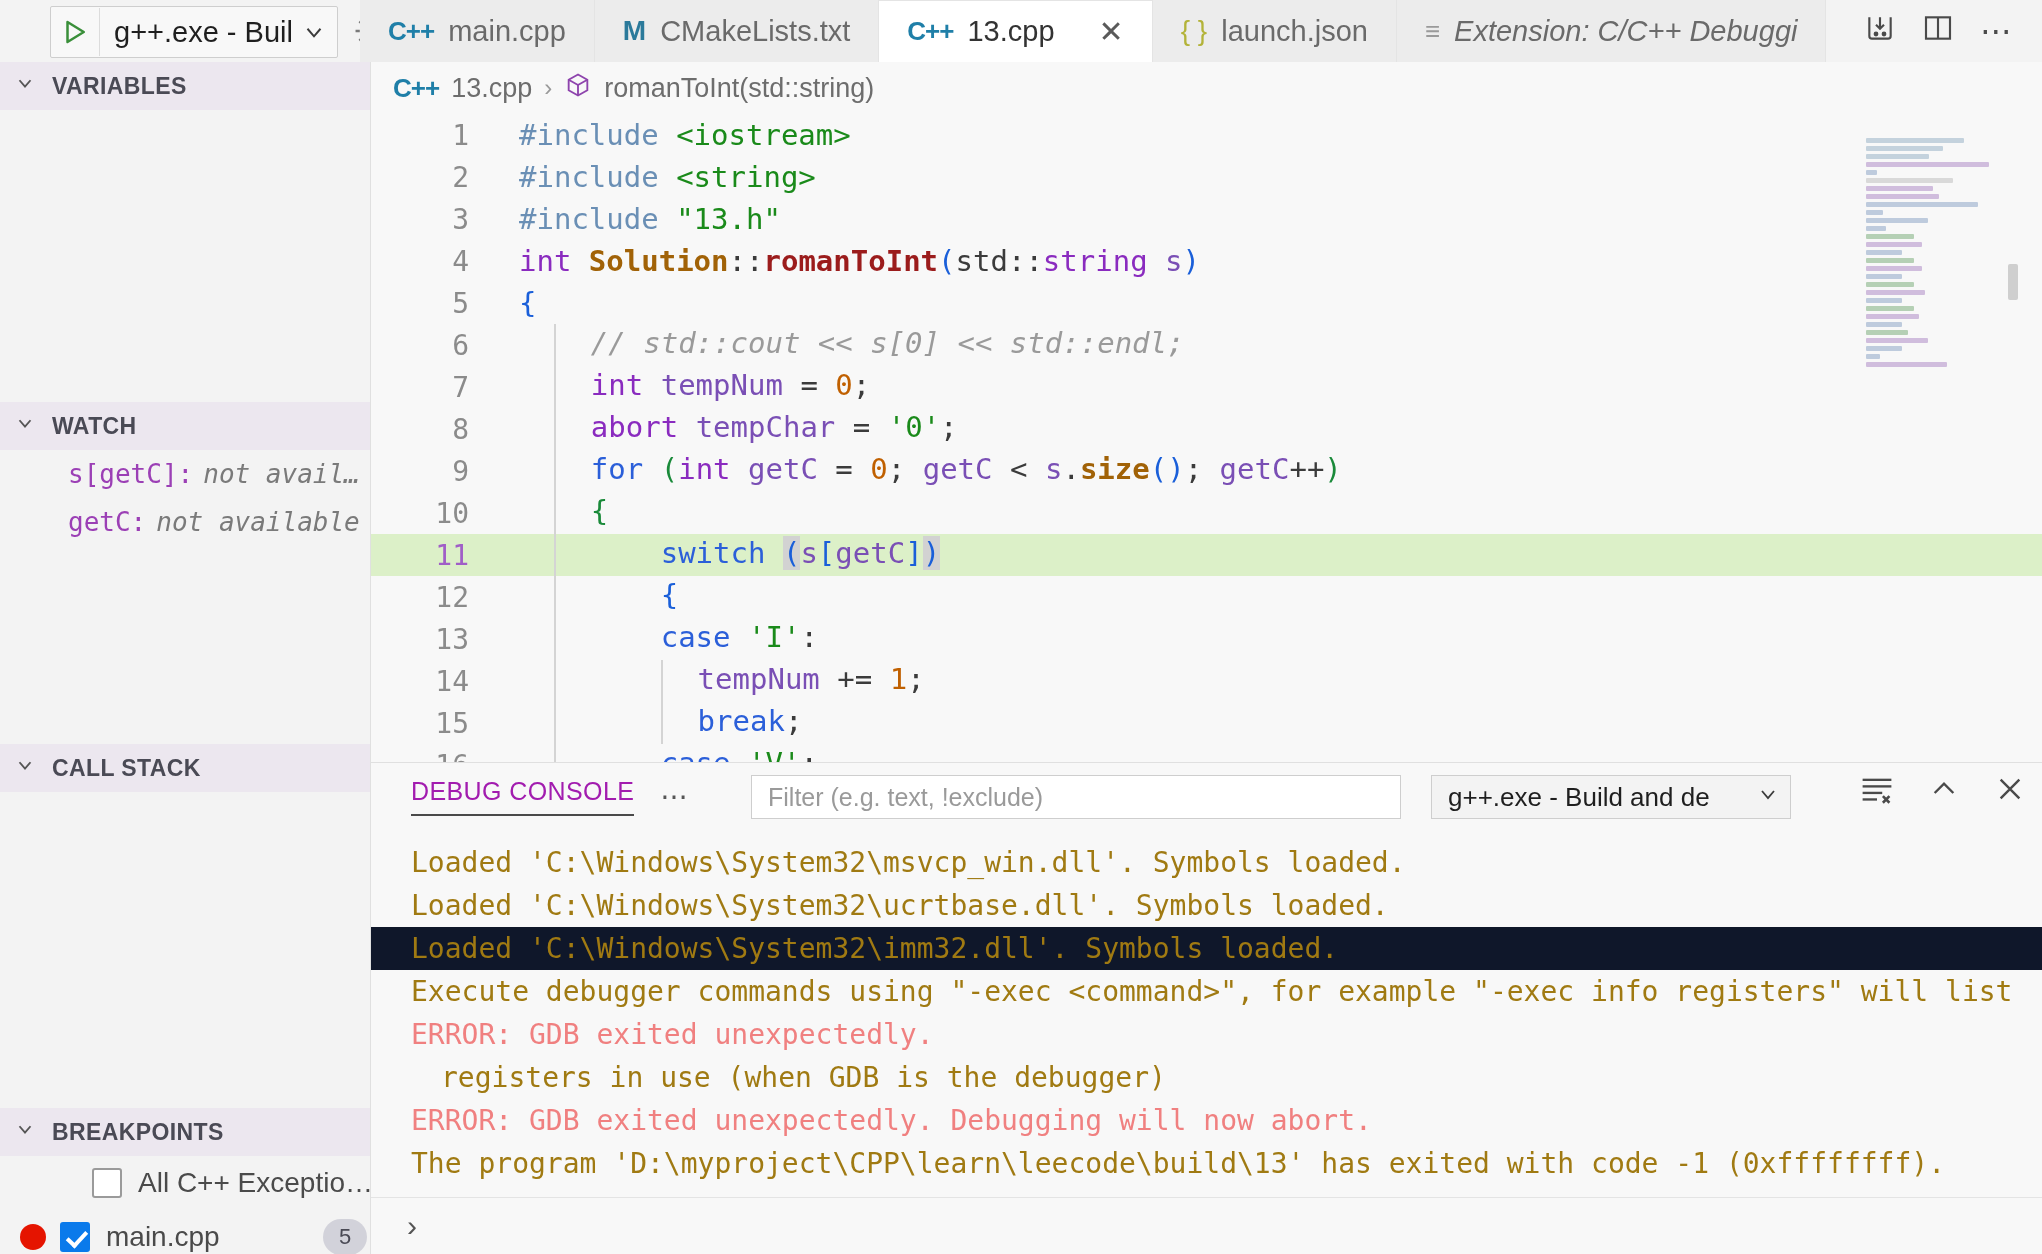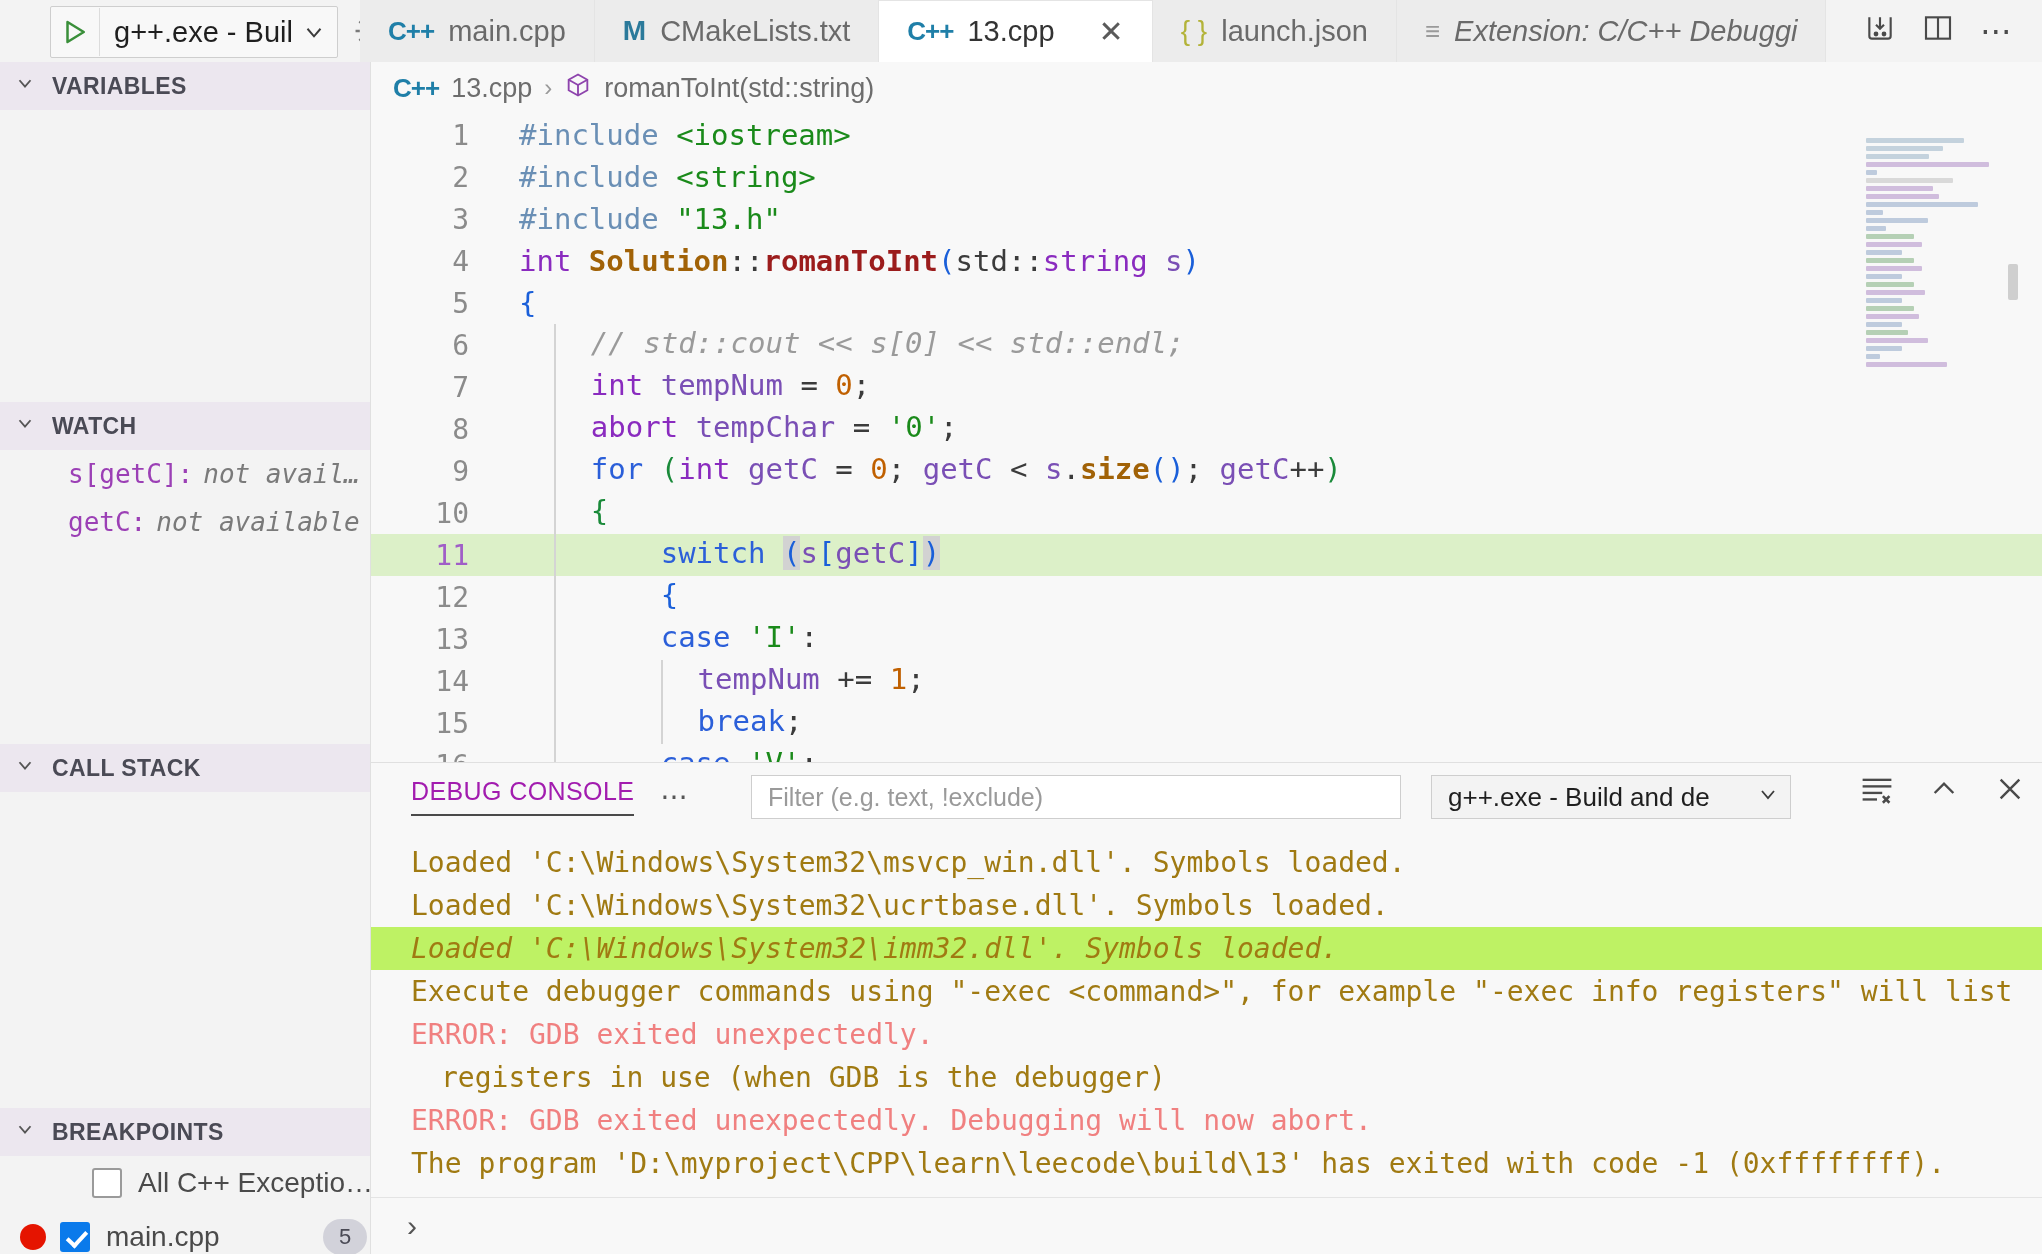--- a/index.html
+++ b/index.html
@@ -105,21 +105,21 @@
      border:1px solid #cecece;box-sizing:border-box;display:flex;align-items:center;padding-left:16px;
      font-size:25px;color:#9a9a9a;}
   .sessionsel{position:absolute;left:1060px;top:12px;width:360px;height:44px;background:#f3f3f3;
      border:1px solid #cecece;box-sizing:border-box;display:flex;align-items:center;
      padding:0 10px 0 16px;font-size:26px;color:#1f1f1f;white-space:nowrap;overflow:hidden;}
   .sessionsel .scar{margin-left:auto;}
   .pactions{position:absolute;right:16px;top:10px;display:flex;align-items:center;gap:34px;}
   .console{position:absolute;left:0;top:66px;width:1671px;height:382px;overflow:hidden;
      font-family:"DejaVu Sans Mono","Liberation Mono",monospace;font-size:28px;margin-top:12px;}
   .crow{height:43px;display:flex;align-items:center;padding-left:40px;white-space:pre;color:#a07a12;}
-  .crow.alt{background:#bef264;font-style:italic;}
+  .crow.alt{background:#0f172a;}
   .crow.err{color:#f08080;}
   .crow.cont{padding-left:70px;}
   .cinput{position:absolute;left:0;bottom:0;width:1671px;height:56px;border-top:1px solid #e4e4e4;
      display:flex;align-items:center;padding-left:36px;color:#555;font-size:30px;background:#f8f8f8;}
   .vsep{position:absolute;left:370px;top:62px;width:1px;height:1192px;background:#e0e0e0;}
 </style>
 </head>
 <body>
 
 <div class="app">

